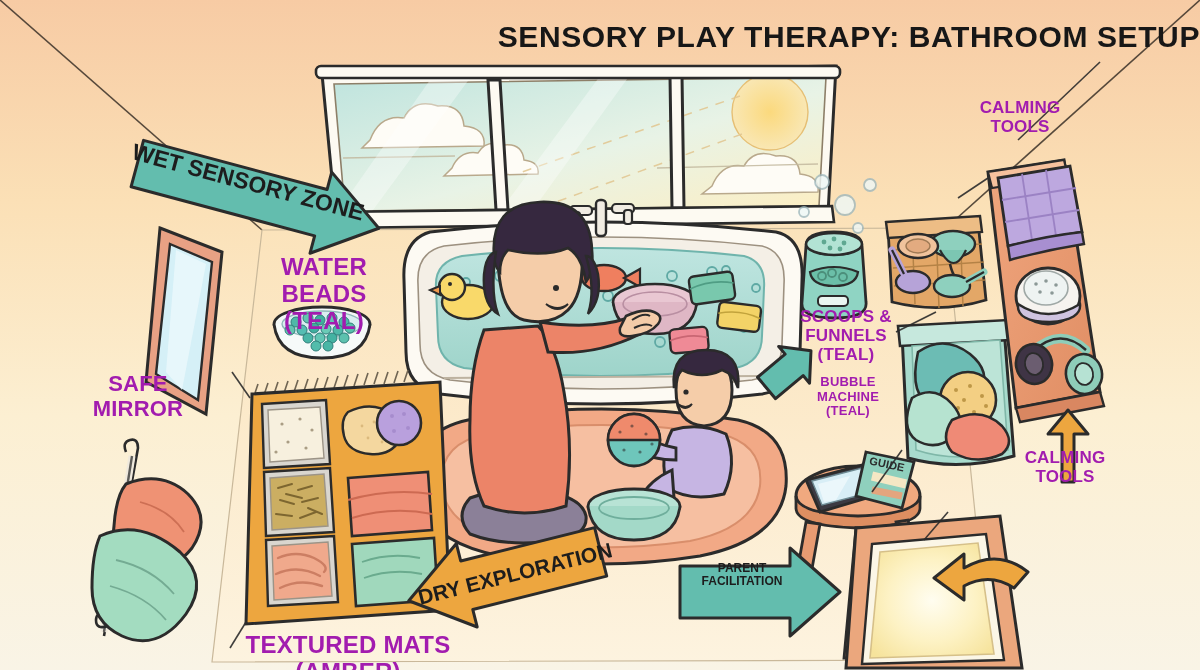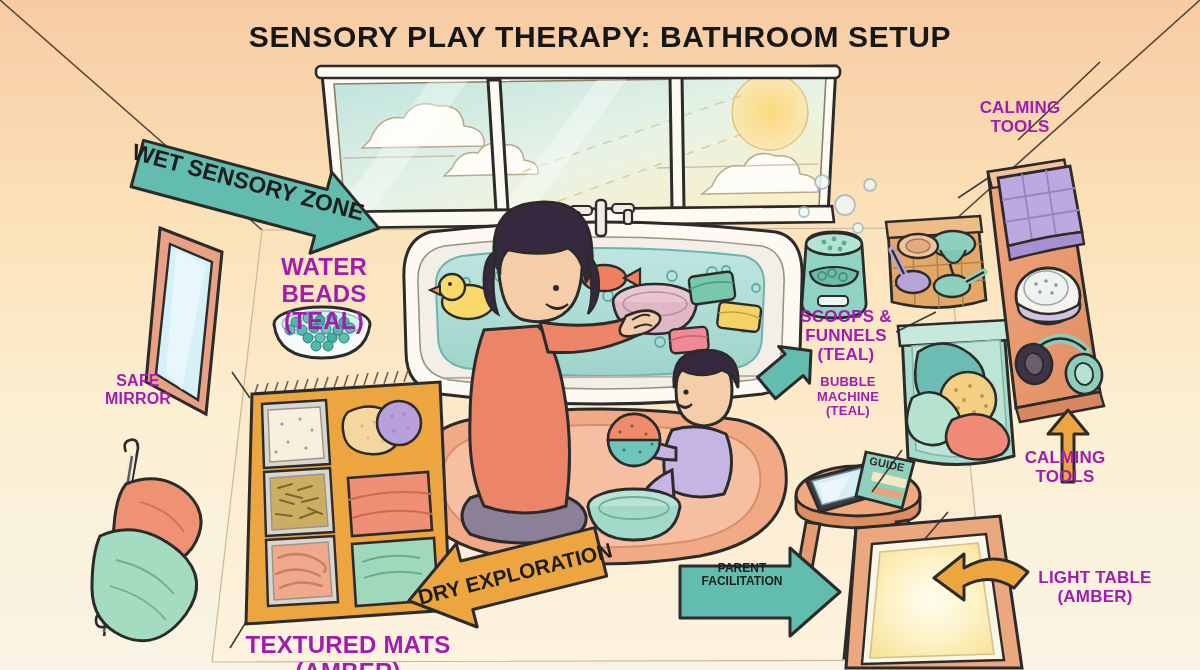--- a/index.html
+++ b/index.html
@@ -16,21 +16,21 @@
     font-family:"Liberation Sans", sans-serif;
     font-weight:700;
     color:#a21caf;
     text-align:center;
     line-height:1.12;
     letter-spacing:.2px;
     white-space:pre-line;
     pointer-events:none;
   }
   #page-title{
-    position:absolute;left:0;top:20px;width:1200px;text-align:center;
+    position:absolute;left:0;top:20px;width:1200px;text-align:right;
     font-family:"Liberation Sans", sans-serif;
     font-weight:700;font-size:30px;letter-spacing:.6px;color:#171717;
   }
   .arrow-txt{
     position:absolute;font-family:"Liberation Sans", sans-serif;
     font-weight:700;color:#1d1d1d;text-align:center;white-space:pre-line;
     line-height:1.1;pointer-events:none;
   }
 </style>
 </head>
@@ -551,21 +551,21 @@
   </svg>
 
   <div id="page-title">SENSORY PLAY THERAPY: BATHROOM SETUP</div>
 
   <div class="arrow-txt" style="left:128px;top:170px;width:240px;font-size:23px;transform:rotate(15deg);">WET SENSORY ZONE</div>
 
   <div class="arrow-txt" style="left:410px;top:562px;width:210px;font-size:21px;transform:rotate(-14deg);">DRY EXPLORATION</div>
 
   <div class="arrow-txt" style="left:683px;top:562px;width:118px;font-size:12px;">PARENT FACILITATION</div>
 
-  <div class="lbl" style="left:78px;top:372px;width:120px;font-size:16px;">SAFE
+  <div class="lbl" style="left:78px;top:372px;width:120px;font-size:22px;">SAFE
 MIRROR</div>
 
   <div class="lbl" style="left:254px;top:254px;width:140px;font-size:24px;">WATER BEADS
 (TEAL)</div>
 
   <div class="lbl" style="left:208px;top:632px;width:280px;font-size:24px;">TEXTURED MATS (AMBER)</div>
 
   <div class="lbl" style="left:790px;top:307px;width:112px;font-size:17px;">SCOOPS &amp;
 FUNNELS
 (TEAL)</div>
@@ -573,17 +573,15 @@
   <div class="lbl" style="left:788px;top:375px;width:120px;font-size:13px;">BUBBLE
 MACHINE
 (TEAL)</div>
 
   <div class="lbl" style="left:958px;top:98px;width:124px;font-size:17px;">CALMING
 TOOLS</div>
 
   <div class="lbl" style="left:1000px;top:448px;width:130px;font-size:17px;">CALMING
 TOOLS</div>
 
-  <div class="lbl" style="left:1020px;top:568px;width:150px;font-size:17px;">LIGHT TABLE
-(AMBER)</div>
 
   <div class="lbl" style="left:862px;top:458px;width:50px;font-size:11px;transform:rotate(12deg);color:#2b2b2b;">GUIDE</div>
 </div>
 
 </body></html>

